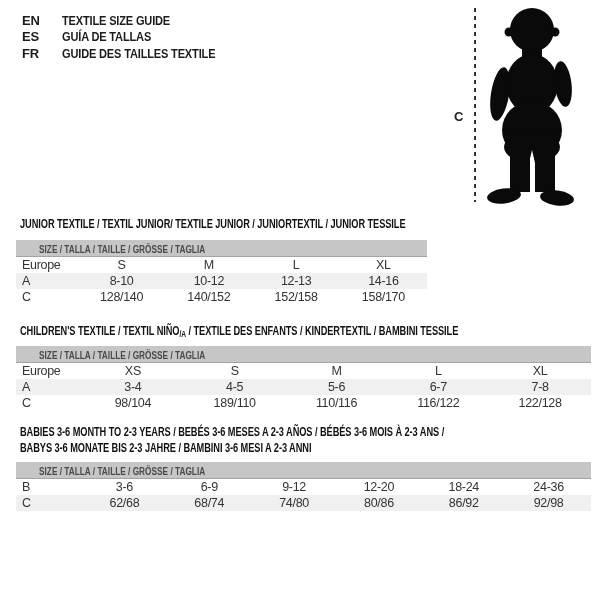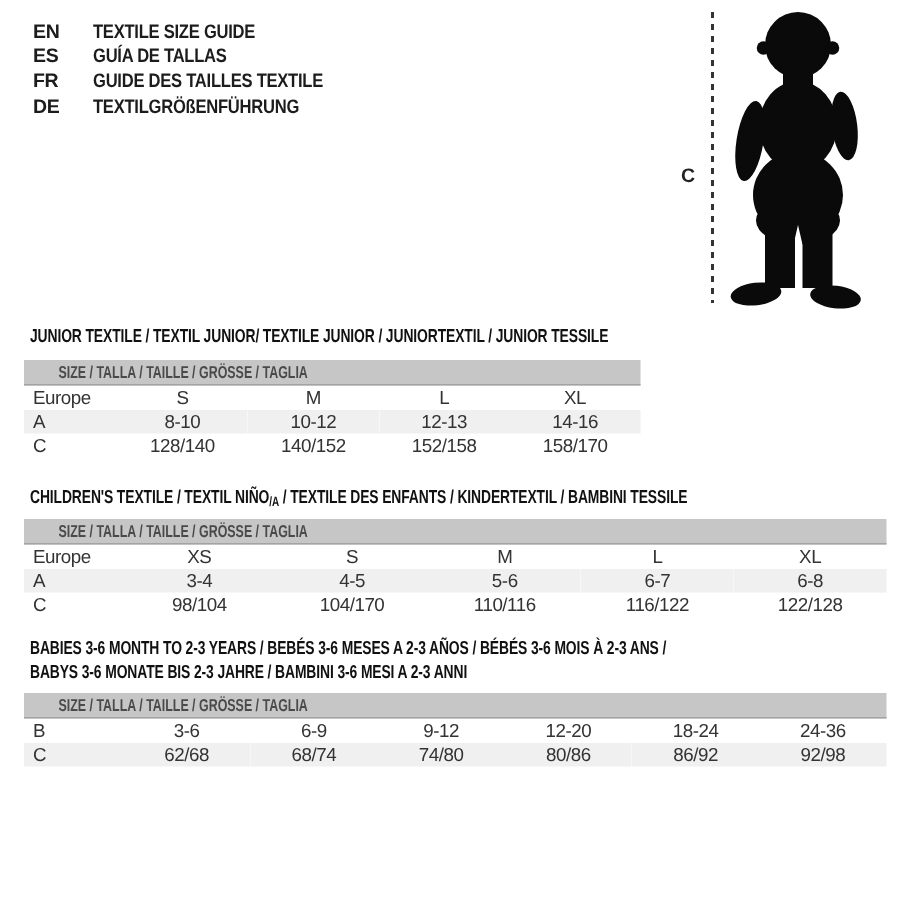--- a/index.html
+++ b/index.html
@@ -59,24 +59,20 @@
       <span class="lang-code">EN</span>
       <span class="lang-label">TEXTILE SIZE GUIDE</span>
     </div>
     <div class="lang-row">
       <span class="lang-code">ES</span>
       <span class="lang-label">GUÍA DE TALLAS</span>
     </div>
     <div class="lang-row">
       <span class="lang-code">FR</span>
       <span class="lang-label">GUIDE DES TAILLES TEXTILE</span>
-    </div>
-    <div class="lang-row">
-      <span class="lang-code">DE</span>
-      <span class="lang-label">TEXTILGRÖßENFÜHRUNG</span>
     </div>
   </div>
 
   <svg class="figure" width="160" height="208" viewBox="0 0 160 208">
     <line x1="35" y1="4" x2="35" y2="198" stroke="#333" stroke-width="2" stroke-dasharray="4,4"></line>
     <text x="14" y="117" font-size="13" font-weight="bold" fill="#222" font-family="Liberation Sans, sans-serif">C</text>
     <g fill="var(--silhouette)">
       <ellipse cx="92" cy="80" rx="26" ry="30"></ellipse>
       <ellipse cx="60" cy="90" rx="9" ry="27" transform="rotate(9 60 90)"></ellipse>
       <ellipse cx="123" cy="80" rx="8.5" ry="23" transform="rotate(-7 123 80)"></ellipse>
@@ -157,26 +153,26 @@
         <td>M</td>
         <td>L</td>
         <td>XL</td>
       </tr>
       <tr class="shade">
         <td class="lbl">A</td>
         <td>3-4</td>
         <td>4-5</td>
         <td>5-6</td>
         <td>6-7</td>
-        <td>6-8</td>
+        <td>7-8</td>
       </tr>
       <tr>
         <td class="lbl">C</td>
         <td>98/104</td>
-        <td>104/170</td>
+        <td>189/110</td>
         <td>110/116</td>
         <td>116/122</td>
         <td>122/128</td>
       </tr>
     </tbody>
       </table>
   </div>
 
   <div class="title t-title3">
     <div>BABIES 3-6 MONTH TO 2-3 YEARS / BEBÉS 3-6 MESES A 2-3 AÑOS / BÉBÉS 3-6 MOIS À 2-3 ANS /</div>

